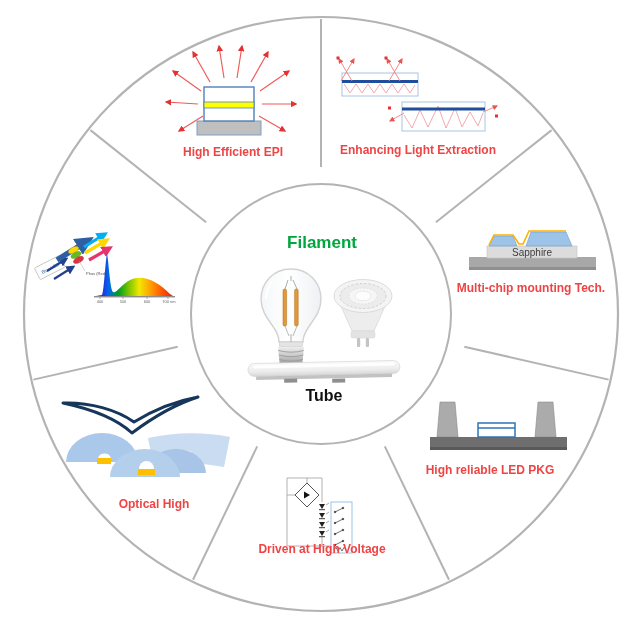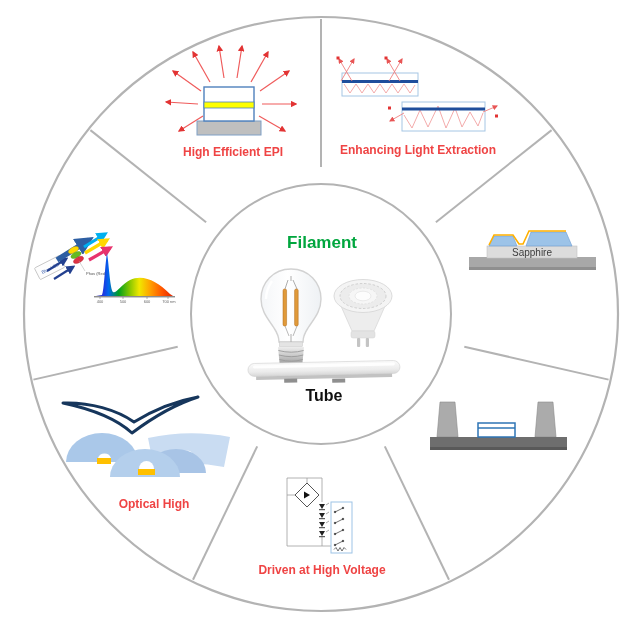--- a/index.html
+++ b/index.html
@@ -297,16 +297,18 @@
       <rect x="332" y="379" width="13" height="4" fill="#8f8f8f"></rect>
     </g>
   </g>
 </svg>
 
 <div class="center-title" style="left:322px;top:243px;">Filament</div>
 <div class="center-caption" style="left:324px;top:396px;">Tube</div>
 
 <div class="seg-label" style="left:233px;top:152px;">High Efficient EPI</div>
 <div class="seg-label" style="left:418px;top:150px;text-align:center;">Enhancing Light Extraction</div>
-<div class="seg-label" style="left:322px;top:570px;">Driven at High Voltage</div>
+<div class="seg-label" style="left:531px;top:288px;">Multi-chip mounting Tech.</div>
+<div class="seg-label" style="left:490px;top:470px;">High reliable LED PKG</div>
+<div class="seg-label" style="left:322px;top:549px;">Driven at High Voltage</div>
 <div class="seg-label" style="left:154px;top:504px;">Optical High</div>
 
 </div>
 
 </body></html>

